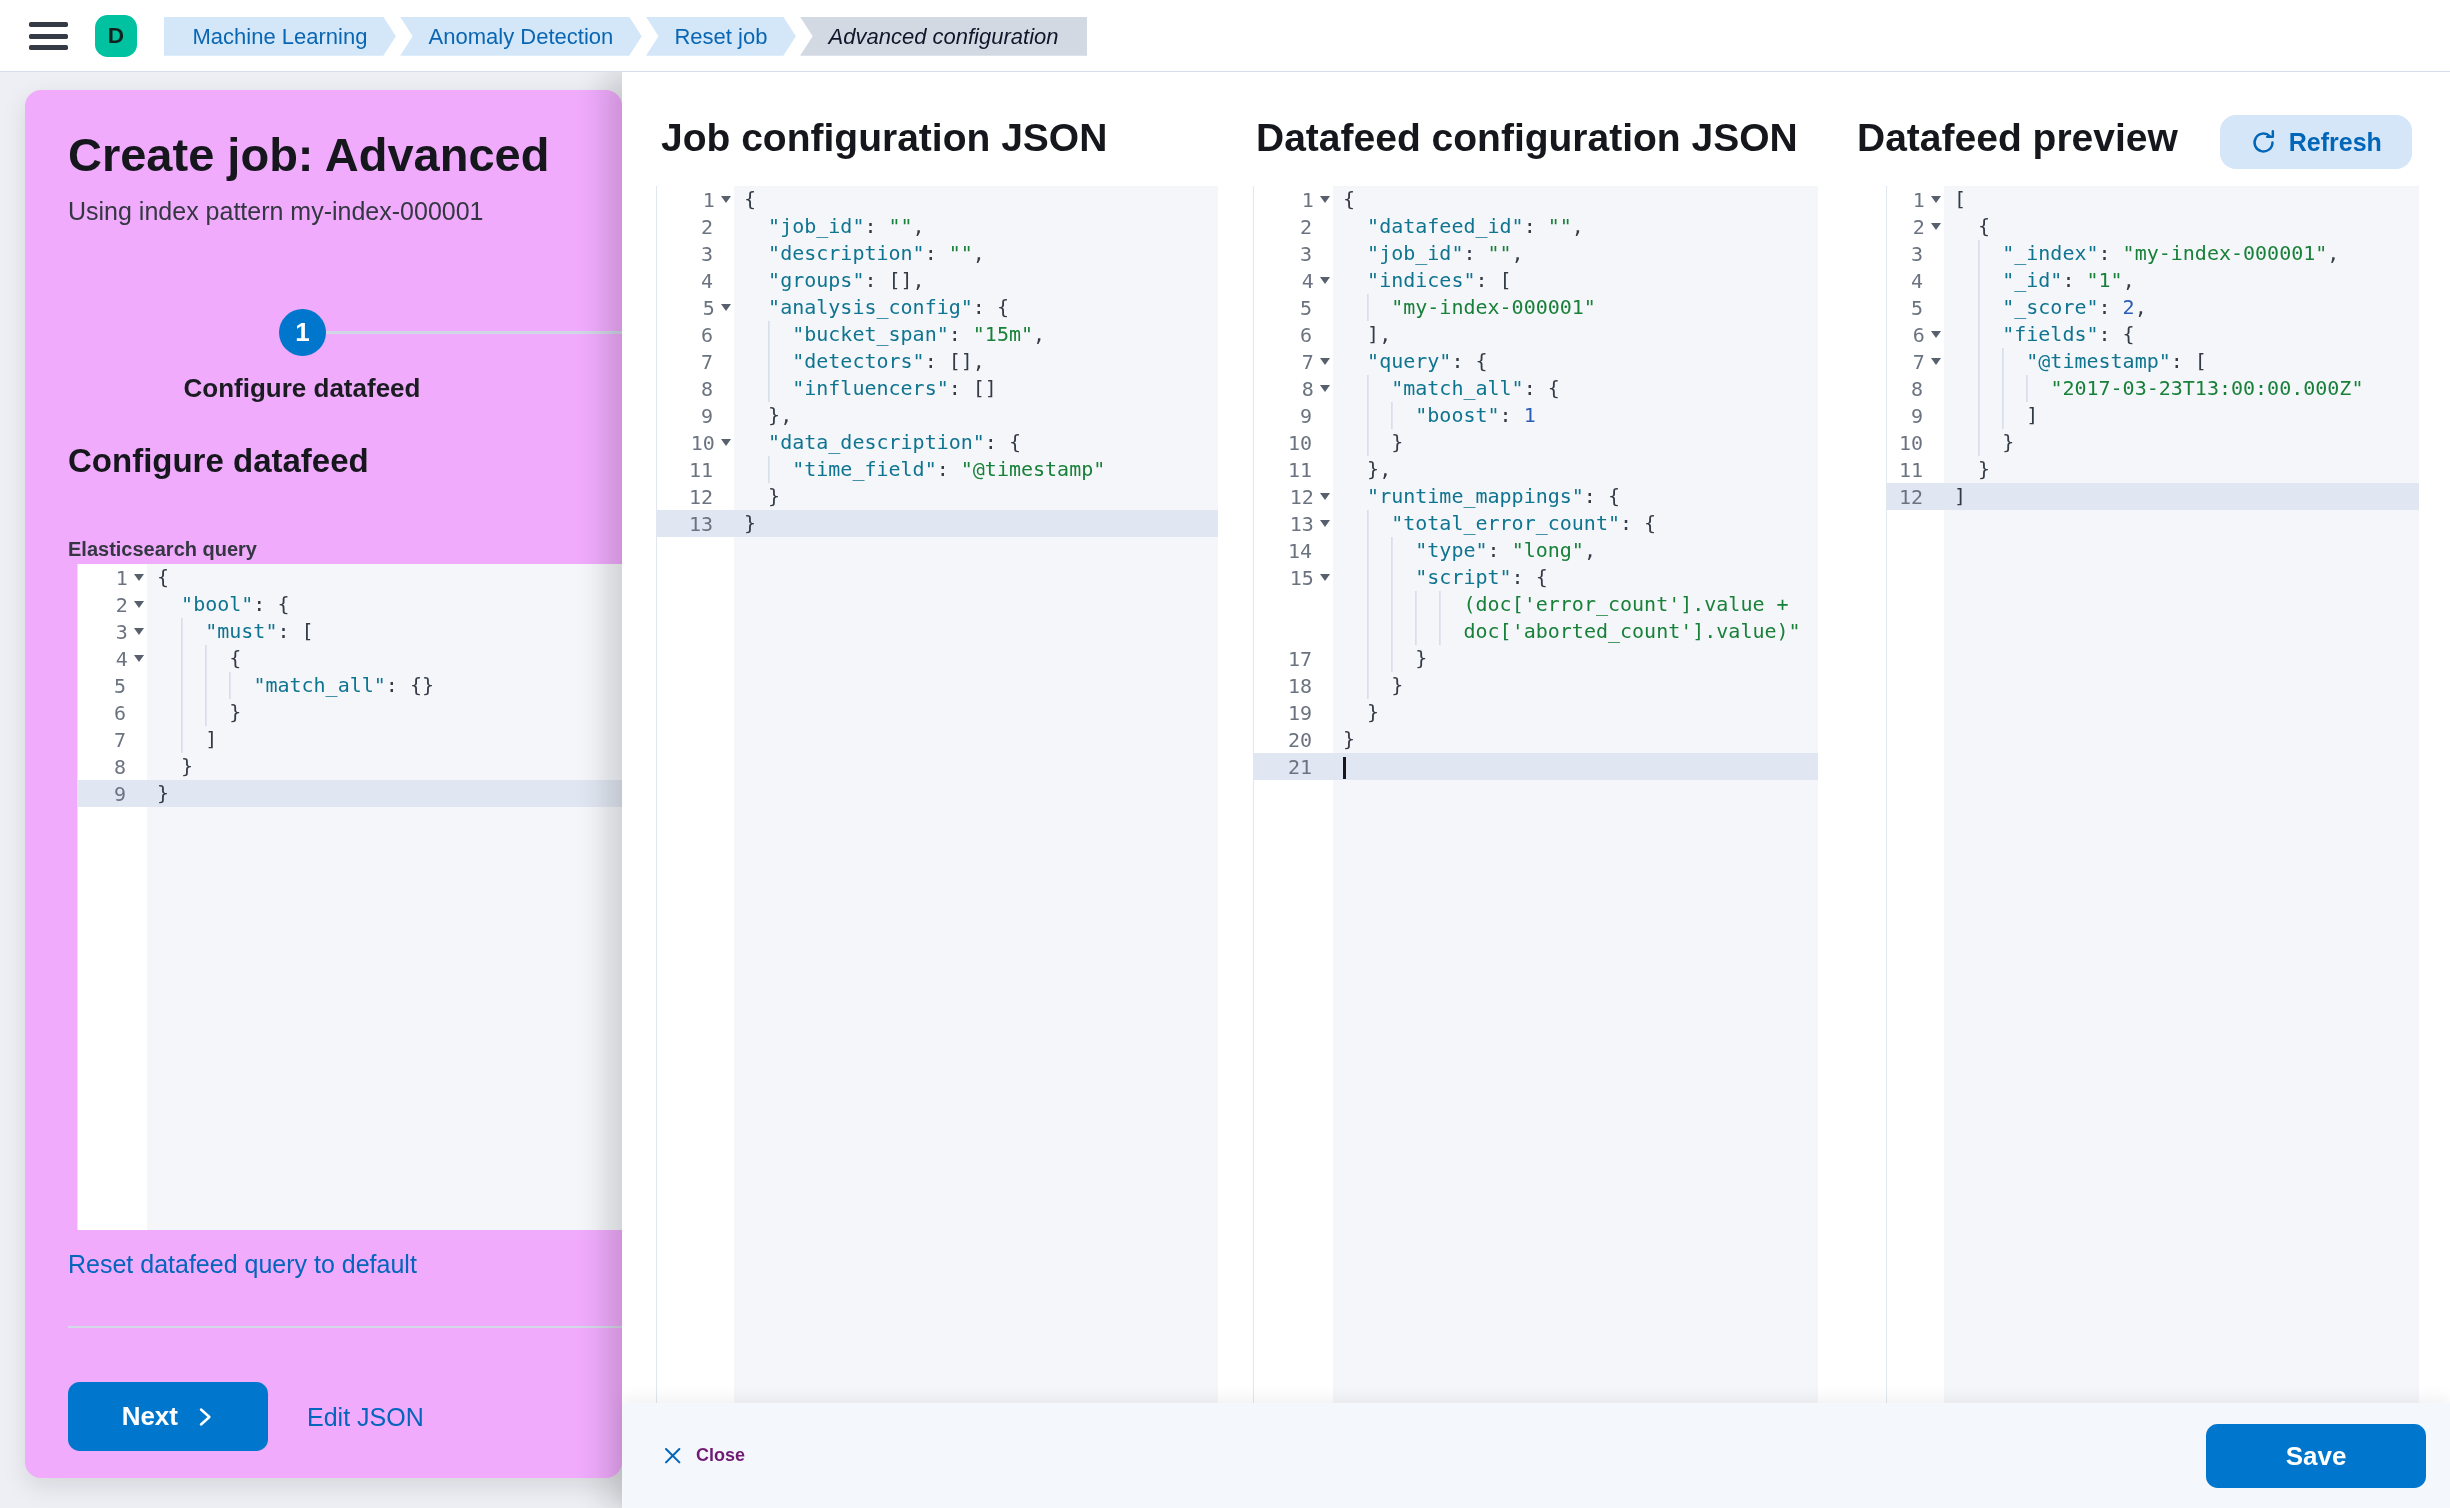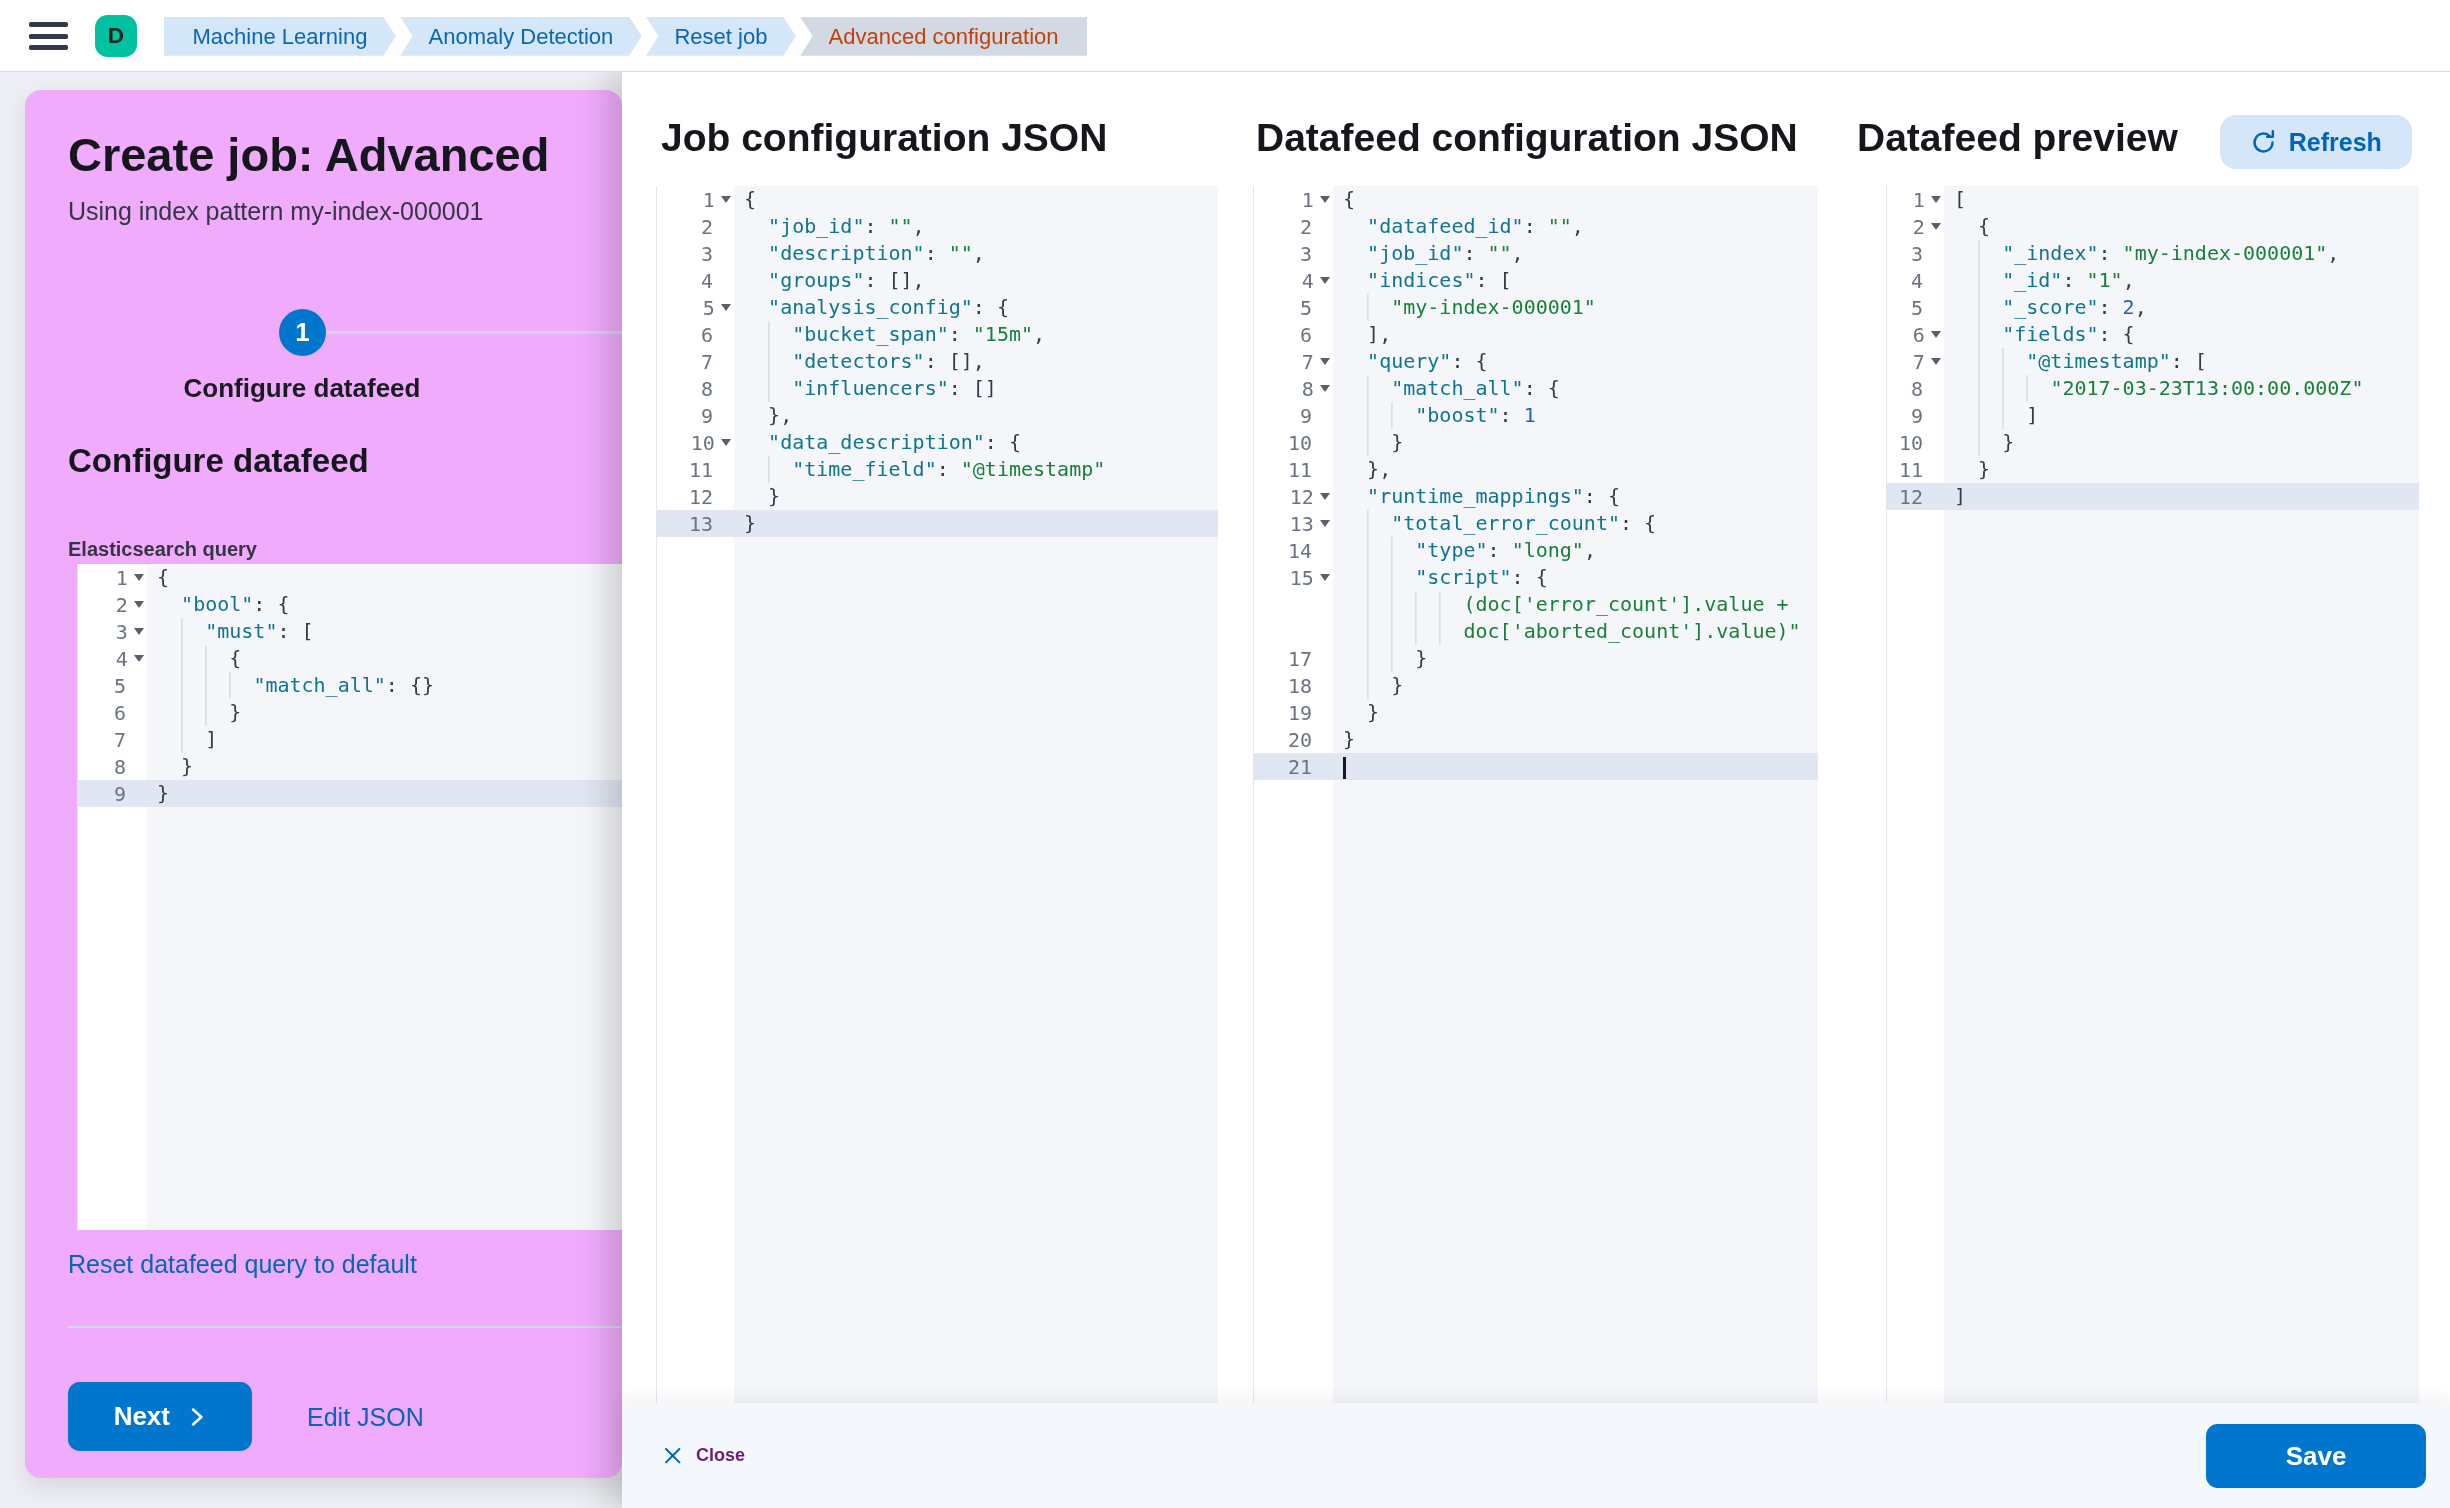--- a/index.html
+++ b/index.html
@@ -12,39 +12,39 @@
   .hamburger { position:absolute; left:28.5px; top:22px; width:39px; height:28.5px; cursor:pointer; }
   .hamburger i { display:block; height:5px; border-radius:1.7px; background:#343b46; margin-bottom:6.7px; }
   .avatar { position:absolute; left:95px; top:15px; width:42px; height:42px; border-radius:12.6px;
     background:#00c2a0; color:#10221e; font-size:22.6px; font-weight:700;
     display:flex; align-items:center; justify-content:center; }
   .breadcrumbs { position:absolute; left:164px; top:16.7px; height:39px; display:flex; gap:4.2px; }
   .crumb { height:39px; line-height:39px; padding:0 28.5px; font-size:22px; font-weight:500;
     background:#d3e7f9; color:#0a66b2; white-space:nowrap; cursor:pointer;
     clip-path:polygon(0 0, calc(100% - 12.6px) 0, 100% 50%, calc(100% - 12.6px) 100%, 0 100%, 12.6px 50%); }
   .crumb.first { clip-path:polygon(0 0, calc(100% - 12.6px) 0, 100% 50%, calc(100% - 12.6px) 100%, 0 100%); }
-  .crumb.current { background:#d3d9e3; color:#c2410c; cursor:default;
-    clip-path:polygon(0 0, 100% 0, 100% 100%, 0 100%, 12.6px 50%); }
+  .crumb.current { background:#d3d9e3; color:#0f172a; cursor:default;
+    clip-path:polygon(0 0, 100% 0, 100% 100%, 0 100%, 12.6px 50%);font-style:italic; }
 
   
   .left-panel { position:absolute; left:25px; top:90px; width:597px; height:1388px;
     background:#f0abfc; border-radius:16px; box-shadow:0 8.4px 25px rgba(0,0,0,0.10); overflow:hidden; z-index:10; }
   .lp-title { position:absolute; left:43px; top:37px; font-size:47px; font-weight:700; color:#15171c; }
   .lp-subtitle { position:absolute; left:43px; top:107px; font-size:25px; color:#343741; }
   .step-circle { position:absolute; left:254px; top:219px; width:47px; height:47px; border-radius:50%;
     background:#0077cc; color:#fff; font-size:26px; font-weight:700;
     display:flex; align-items:center; justify-content:center; z-index:2; }
   .step-line { position:absolute; left:301px; top:241px; width:296px; height:2.5px; background:#cfd7e6; }
   .step-label { position:absolute; left:277px; top:283px; transform:translateX(-50%);
     font-size:26px; font-weight:700; color:#1a1c21; white-space:nowrap; }
   .lp-section { position:absolute; left:43px; top:352px; font-size:33px; font-weight:700; color:#15171c; }
   .lp-eslabel { position:absolute; left:43px; top:440px; font-size:20px; font-weight:700; color:#343741;margin-top:8px; }
   .lp-reset { position:absolute; left:43px; top:1160px; font-size:25px; font-weight:500; color:#0365bd; cursor:pointer; }
   .lp-divider { position:absolute; left:43px; top:1236px; width:554px; height:1.7px; background:#d3dae6; }
-  .next-btn { position:absolute; left:43px; top:1292px; width:184px; height:69px; border-radius:11.7px;
+  .next-btn { position:absolute; left:43px; top:1292px; width:200px; height:69px; border-radius:11.7px;
     background:#0077cc; color:#fff; font-size:26px; font-weight:600; border:none; cursor:pointer;
     display:flex; align-items:center; justify-content:center; gap:18px; }
   .edit-json { position:absolute; left:282px; top:1311px; height:32px; line-height:32px;
     font-size:25px; font-weight:500; color:#0365bd; cursor:pointer; }
 
   
   .flyout { position:absolute; left:622px; top:72px; width:1828px; height:1437px;
     background:#fff; box-shadow:-15px 0 30px rgba(0,0,0,0.16); z-index:20; }
   .fl-heading { position:absolute; top:44px; font-size:39px; font-weight:700; color:#15171c; white-space:nowrap; }
   .h-job { left:39px; } .h-df { left:634px; } .h-pv { left:1235px; }

